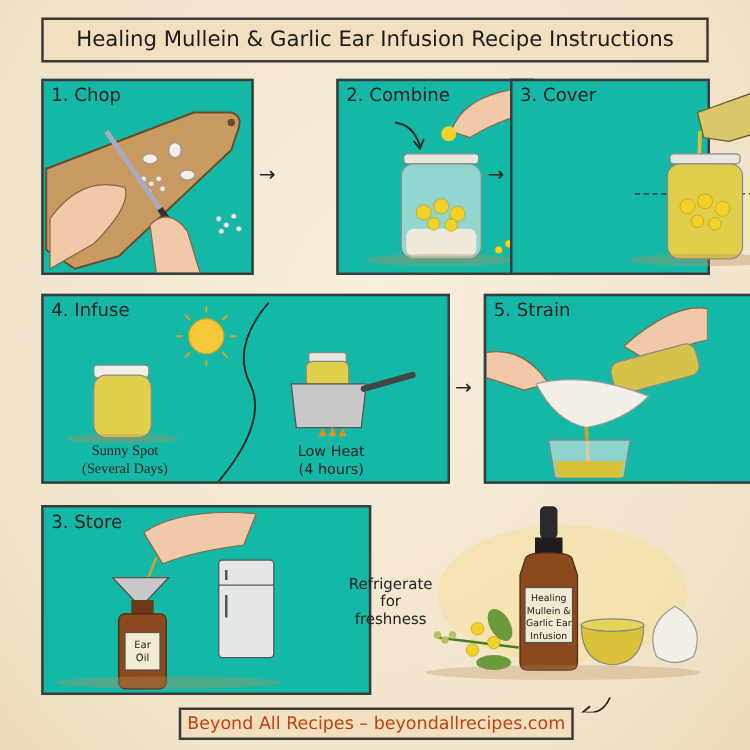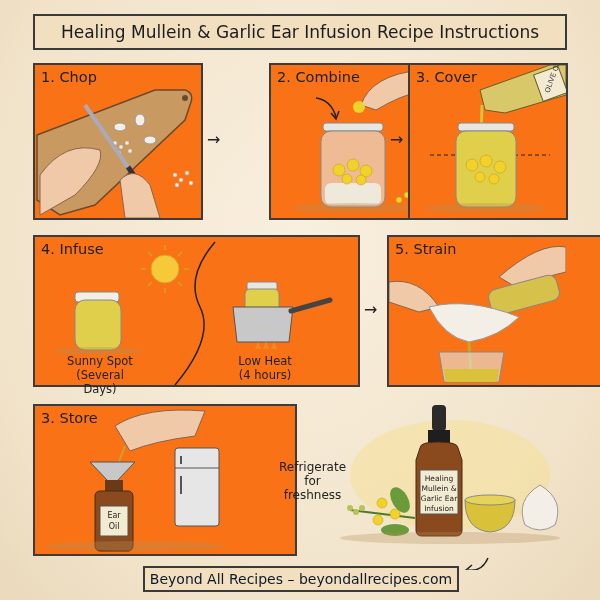--- a/index.html
+++ b/index.html
@@ -1,25 +1,25 @@
 <!DOCTYPE html>
 <html><head>
 <meta charset="utf-8">
 <style>
   * { box-sizing: border-box; margin: 0; padding: 0; }
   body { width: 600px; height: 600px; background: #f5ead6; font-family: "DejaVu Sans", sans-serif; position: relative; overflow: hidden; color: #222; }
   .paper { position: absolute; inset: 0; background: radial-gradient(ellipse at 50% 40%, #f8efde 0%, #f2e4cb 70%, #ead9bb 100%); }
   .title-box { position: absolute; left: 33px; top: 14px; width: 534px; height: 36px; border: 2px solid #3a3a3a; background: #f1dfbf; display: flex; align-items: center; justify-content: center; }
   .title-box span { font-size: 17px; color: #1c1c1c; }
-  .panel { position: absolute; border: 2px solid #3c3c3c; background: #f97316; }
+  .panel { position: absolute; border: 2px solid #3c3c3c; background: #14b8a6; }
   .panel-label { position: absolute; left: 6px; top: 4px; font-size: 14.5px; color: #1e1e1e; }
   .arrow { position: absolute; font-size: 16px; color: #222; }
   .caption { position: absolute; font-size: 11.5px; text-align: center; color: #222; line-height: 14px; }
   .footer-box { position: absolute; left: 143px; top: 566px; width: 316px; height: 26px; border: 2px solid #3a3a3a; background: #f1dfbf; display: flex; align-items: center; justify-content: center; }
-  .footer-box span { font-size: 14px; color: #0f172a; }
+  .footer-box span { font-size: 14px; color: #c2410c; }
   svg { position: absolute; }
 </style>
 </head>
 <body>
 
 <div class="paper"></div>
 
 <div class="title-box">
   <span>Healing Mullein &amp; Garlic Ear Infusion Recipe Instructions</span>
 </div>
@@ -71,21 +71,21 @@
         <circle cx="90" cy="115" r="5"></circle>
       <circle cx="128" cy="135" r="3"></circle>
         <circle cx="136" cy="130" r="3"></circle>
     </g>
     <ellipse cx="82" cy="143" rx="60" ry="5" fill="rgba(180,140,90,0.35)"></ellipse>
   </svg>
 </div>
 
 <div class="arrow" style="left:390px;top:130px;">→</div>
 
-<div class="panel" style="left:408px;top:63px;width:160px;height:157px;">
+<div class="panel" style="left:408px;top:63px;width:160px;height:157px;text-align:center;">
   <div class="panel-label">3. Cover</div>
   <svg width="156" height="153">
     <path d="M70 25 L140 0 L156 0 L156 30 L95 48 L75 45 Z" fill="#d8c86a" stroke="#6a5a2a"></path>
     <rect x="128" y="5" width="26" height="28" fill="#f3ead2" stroke="#6a5a2a" transform="rotate(-20 140 20)"></rect>
     <text x="132" y="22" font-size="7" fill="#333" transform="rotate(-70 140 20)">OLIVE OIL</text>
     <path d="M72 40 L70 110" stroke="#d9c23a" stroke-width="3"></path>
     <line x1="20" y1="90" x2="140" y2="90" stroke="#222" stroke-dasharray="4,3"></line>
     <rect x="48" y="58" width="56" height="8" rx="3" fill="#e8e6e0" stroke="#888"></rect>
     <rect x="46" y="66" width="60" height="76" rx="10" fill="#e0cf4a" stroke="#888"></rect>
     <g fill="#f2d22a" stroke="#b89a10" stroke-width="0.5">
@@ -122,21 +122,21 @@
     <rect x="212" y="45" width="30" height="8" rx="2" fill="#e8e6e0" stroke="#888"></rect>
     <rect x="210" y="52" width="34" height="32" rx="5" fill="#e0cf4a" stroke="#888"></rect>
     <path d="M198 70 L258 70 L254 105 L202 105 Z" fill="#c8c8c8" stroke="#555"></path>
     <line x1="256" y1="74" x2="295" y2="63" stroke="#444" stroke-width="5" stroke-linecap="round"></line>
     <g fill="#f08a20">
       <path d="M220 112 L223 105 L226 112 Z"></path>
         <path d="M228 112 L231 104 L234 112 Z"></path>
         <path d="M236 112 L239 105 L242 112 Z"></path>
     </g>
   </svg>
-  <div class="caption" style="left:25px;top:117px;width:80px;">
+  <div class="caption" style="left:25px;top:117px;width:80px;font-family:Liberation Serif, serif;">
     <div>Sunny Spot</div>
     <div>(Several Days)</div>
   </div>
   <div class="caption" style="left:195px;top:117px;width:70px;">
     <div>Low Heat</div>
     <div>(4 hours)</div>
   </div>
 </div>
 
 <div class="arrow" style="left:364px;top:300px;">→</div>

